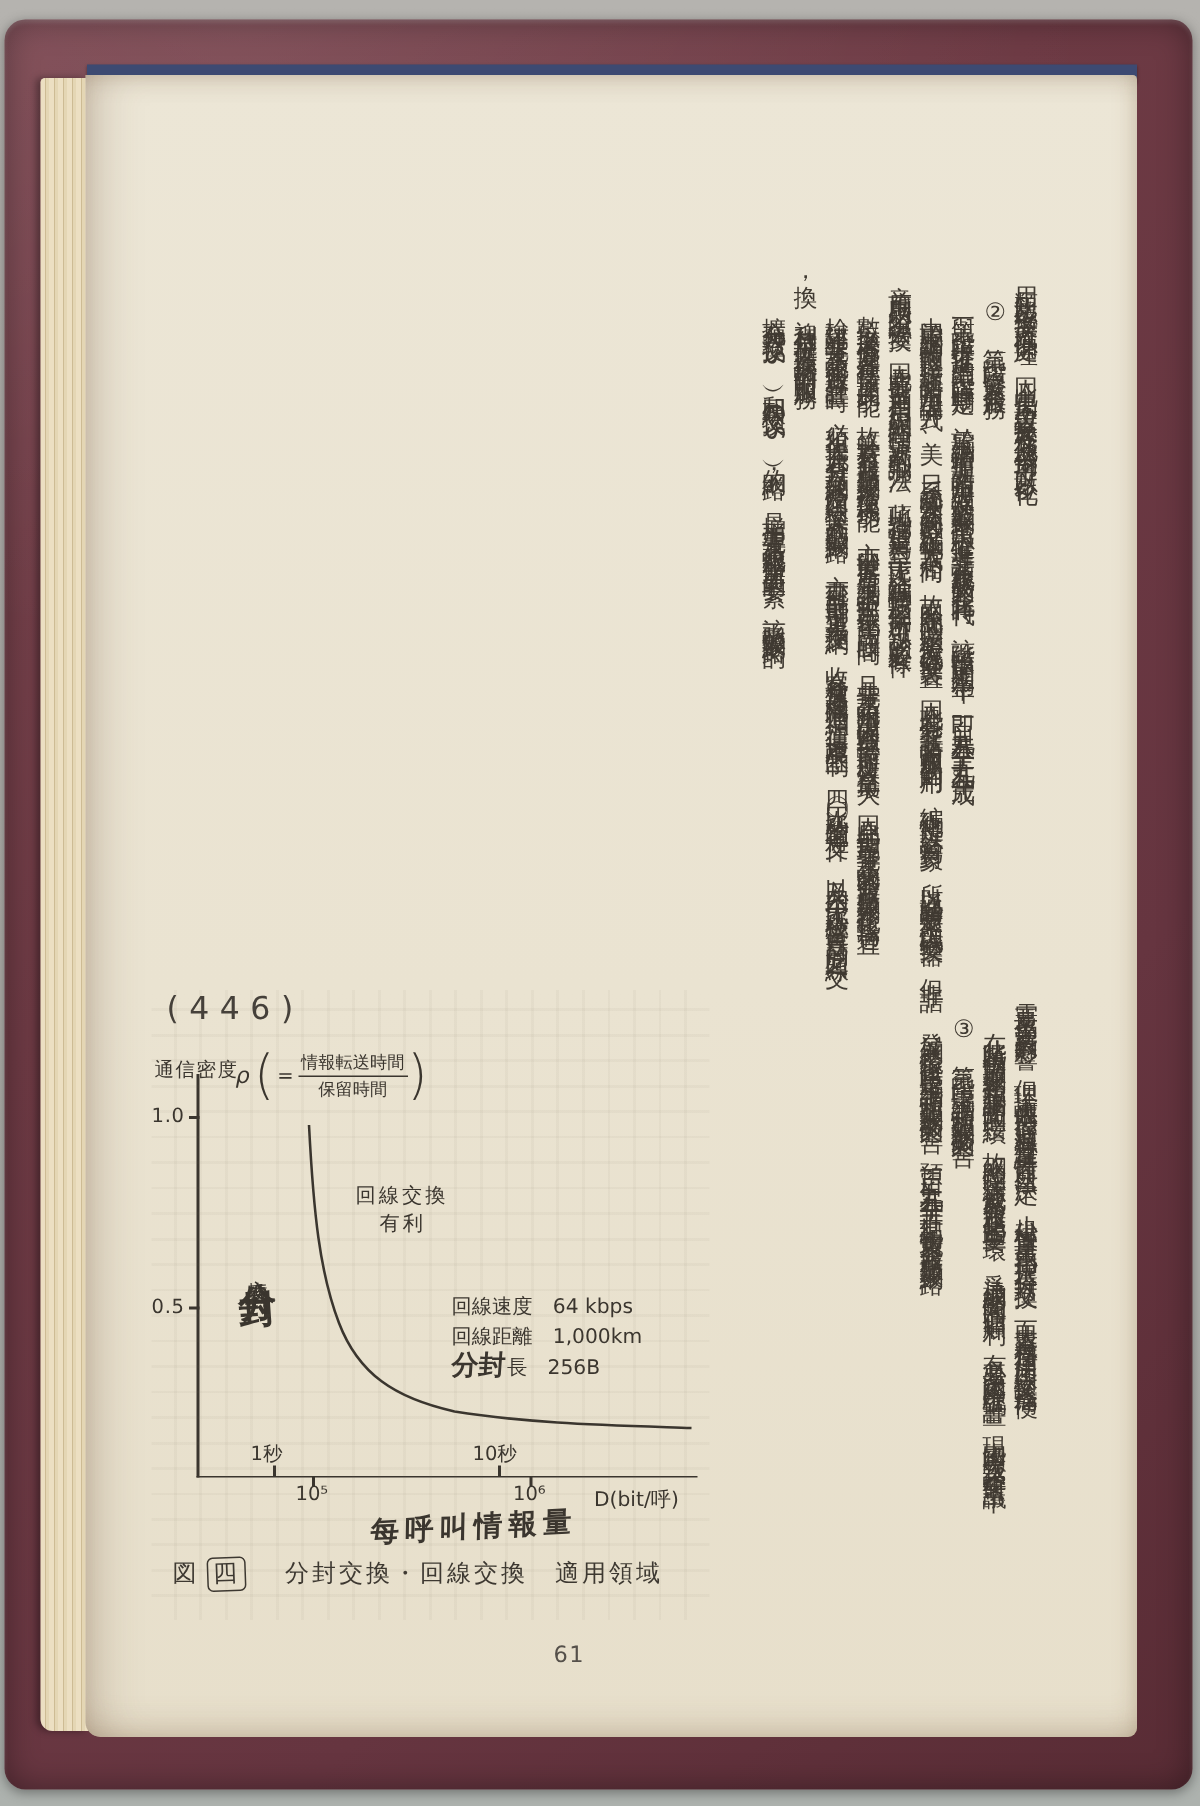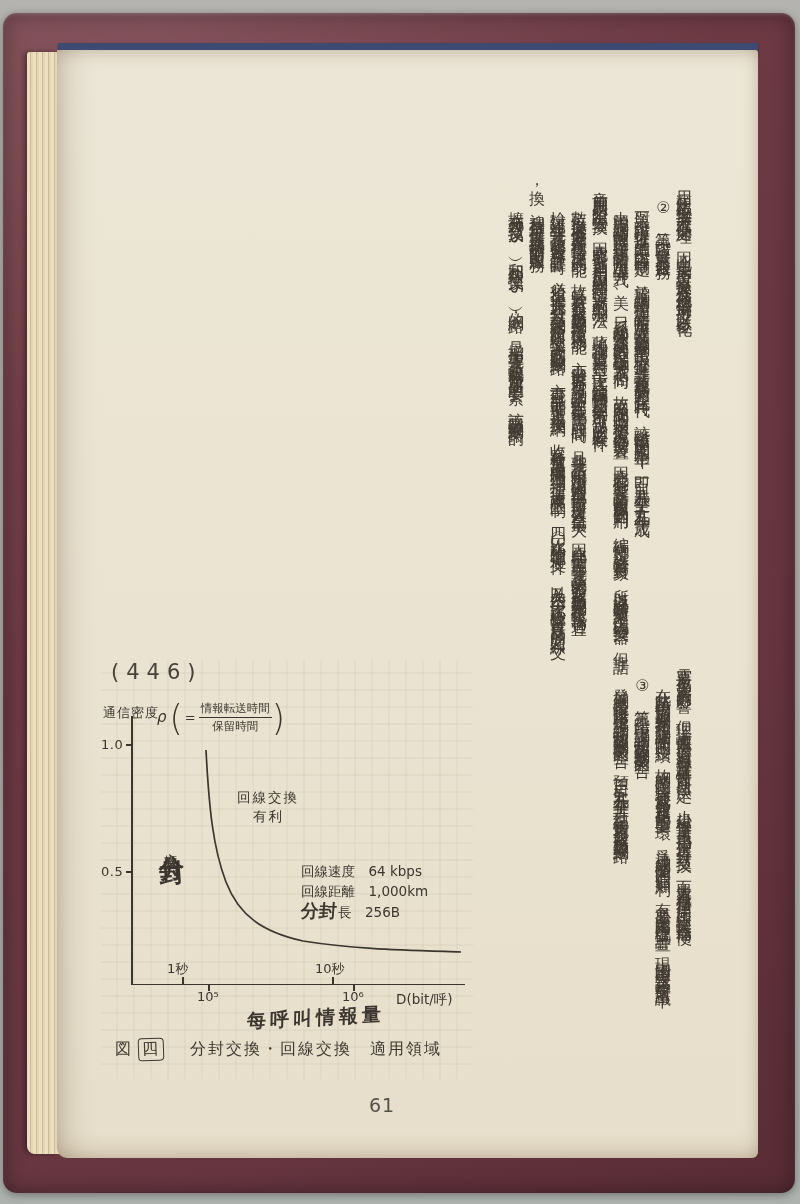--- a/index.html
+++ b/index.html
@@ -86,21 +86,21 @@
   .region-packet{position:absolute;left:56px;top:176px;height:125px;transform:rotate(-4deg);}
   .region-packet .big{font-size:25px;font-weight:600;letter-spacing:3px;}
   .region-packet .small{font-size:13px;letter-spacing:2px;}
   .conds{position:absolute;left:200px;top:201px;line-height:20px;font-size:13.5px;}
   .conds .hand{font-size:18px;font-weight:600;transform:skewX(-4deg);display:inline-block;margin-right:1px;}
   .xtitle{position:absolute;left:146px;top:345px;font-size:19px;font-weight:600;letter-spacing:4px;transform:rotate(-3deg) skewX(-4deg);color:#3a352e;}
   .caption{position:absolute;left:14px;top:378px;font-size:16px;letter-spacing:2px;color:#3d3831;}
   .caption .boxed{display:inline-block;border:1.4px solid #3d3831;border-radius:4px;padding:0 3px;margin-left:5px;transform:rotate(-2deg);}
   .caption .cap-text{margin-left:26px;}
   
-  .pagenum{position:absolute;left:312px;top:1044px;font-size:19px;letter-spacing:1px;color:#55504a;}
+  .pagenum{position:absolute;left:312px;top:1044px;font-size:15px;letter-spacing:1px;color:#55504a;}
 </style>
 </head>
 <body>
 
 <div class="cover"></div>
 <div class="endpaper"></div>
 <div class="page-stack"></div>
 
 <div class="page">
 

